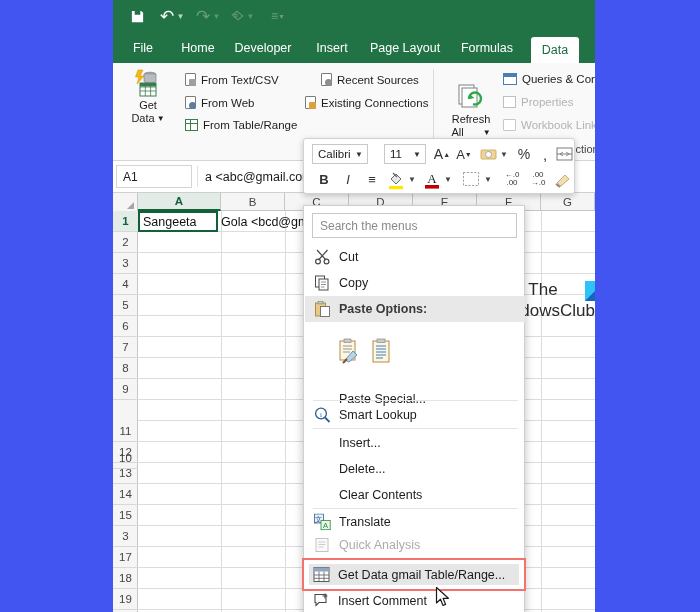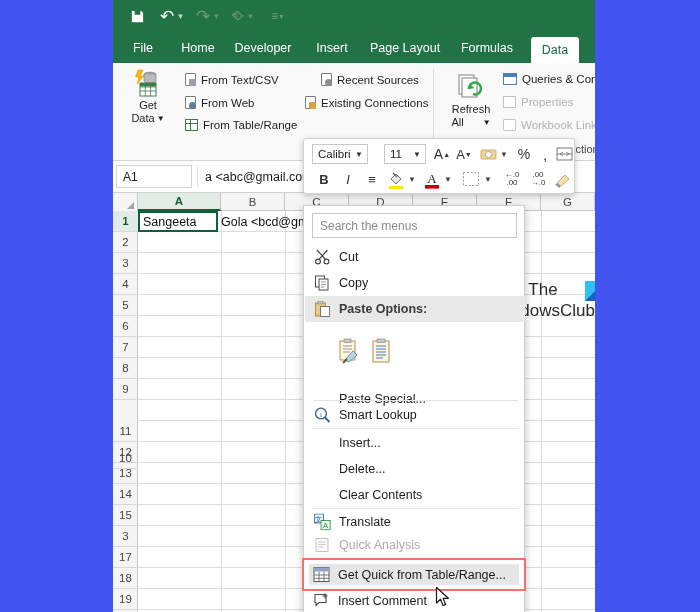--- a/index.html
+++ b/index.html
@@ -348,21 +348,21 @@
       <span class="ico ico-doc clock"></span>
       <span>Recent Sources</span>
     </div>
     <div class="rb-item" style="left:192px; top:33px;text-align:right;">
       <span class="ico ico-doc conn"></span>
       <span>Existing Connections</span>
     </div>
 
     <div class="rb-group-sep" style="left:320px;"></div>
 
-    <div class="rb-big" style="left:332px; top:10px; width:52px;">
+    <div class="rb-big" style="left:332px; top:20px; width:52px;">
       <span class="ico-refresh">
         <svg width="28" height="30" viewBox="0 0 28 30">
           <rect x="2" y="2" width="15" height="19" fill="#fff" stroke="#808080" stroke-width="1"></rect>
           <rect x="5" y="5" width="15" height="19" fill="#fff" stroke="#808080" stroke-width="1"></rect>
           <path d="M12 16 a6 6 0 1 1 4 5.2" fill="none" stroke="#2aa84a" stroke-width="2.4"></path>
           <path d="M12 11 l0.5 5 l5-1 z" fill="#2aa84a"></path>
         </svg>
       </span>
       <span>Refresh</span>
       <span style="display:flex;gap:19px;align-items:center;">
@@ -707,21 +707,21 @@
   <div style="position:absolute; left:191px; top:561px; width:220px; height:27px; background:#ffffff; z-index:62;"></div>
   <div style="position:absolute; left:196px; top:564px; width:210px; height:21px; background:#e6e6e6; z-index:63;"></div>
   <div class="mi" style="position:absolute; left:191px; top:561px; top:561px; width:220px; height:27px; z-index:64;">
     <span class="mi-ico" style="left:9px;">
       <svg width="17" height="16" viewBox="0 0 17 16">
           <rect x="1" y="1" width="15" height="14" fill="#fff" stroke="#5a5a5a" stroke-width="1"></rect>
           <rect x="1" y="1" width="15" height="4" fill="#8fa8c0"></rect>
           <path d="M1 8.5h15M1 11.8h15M6 5v10M11 5v10" stroke="#5a5a5a" stroke-width="0.8"></path>
         </svg>
     </span>
-    <span class="mi-label" style="left:34px;">Get Quick from Table/Range...</span>
+    <span class="mi-label" style="left:34px;">Get Data gmail Table/Range...</span>
   </div>
   <div style="position:absolute; left:189px; top:558px; width:224px; height:33px; border:2.5px solid #f4726b; z-index:66; pointer-events:none;"></div>
 
   <div style="position:absolute; left:191px; top:590px; width:220px; height:22px; background:#ffffff; z-index:62;"></div>
   <div class="mi" style="position:absolute; left:191px; top:590px; width:220px; height:22px; z-index:64;">
     <span class="mi-ico" style="left:9px;">
       <svg width="17" height="16" viewBox="0 0 17 16">
           <path d="M2 2h11v8H6l-3 3V10H2z" fill="#fff" stroke="#4a4a4a" stroke-width="1.1"></path>
           <path d="M12 1v5M9.5 3.5h5" stroke="#4a4a4a" stroke-width="1.1"></path>
         </svg>

